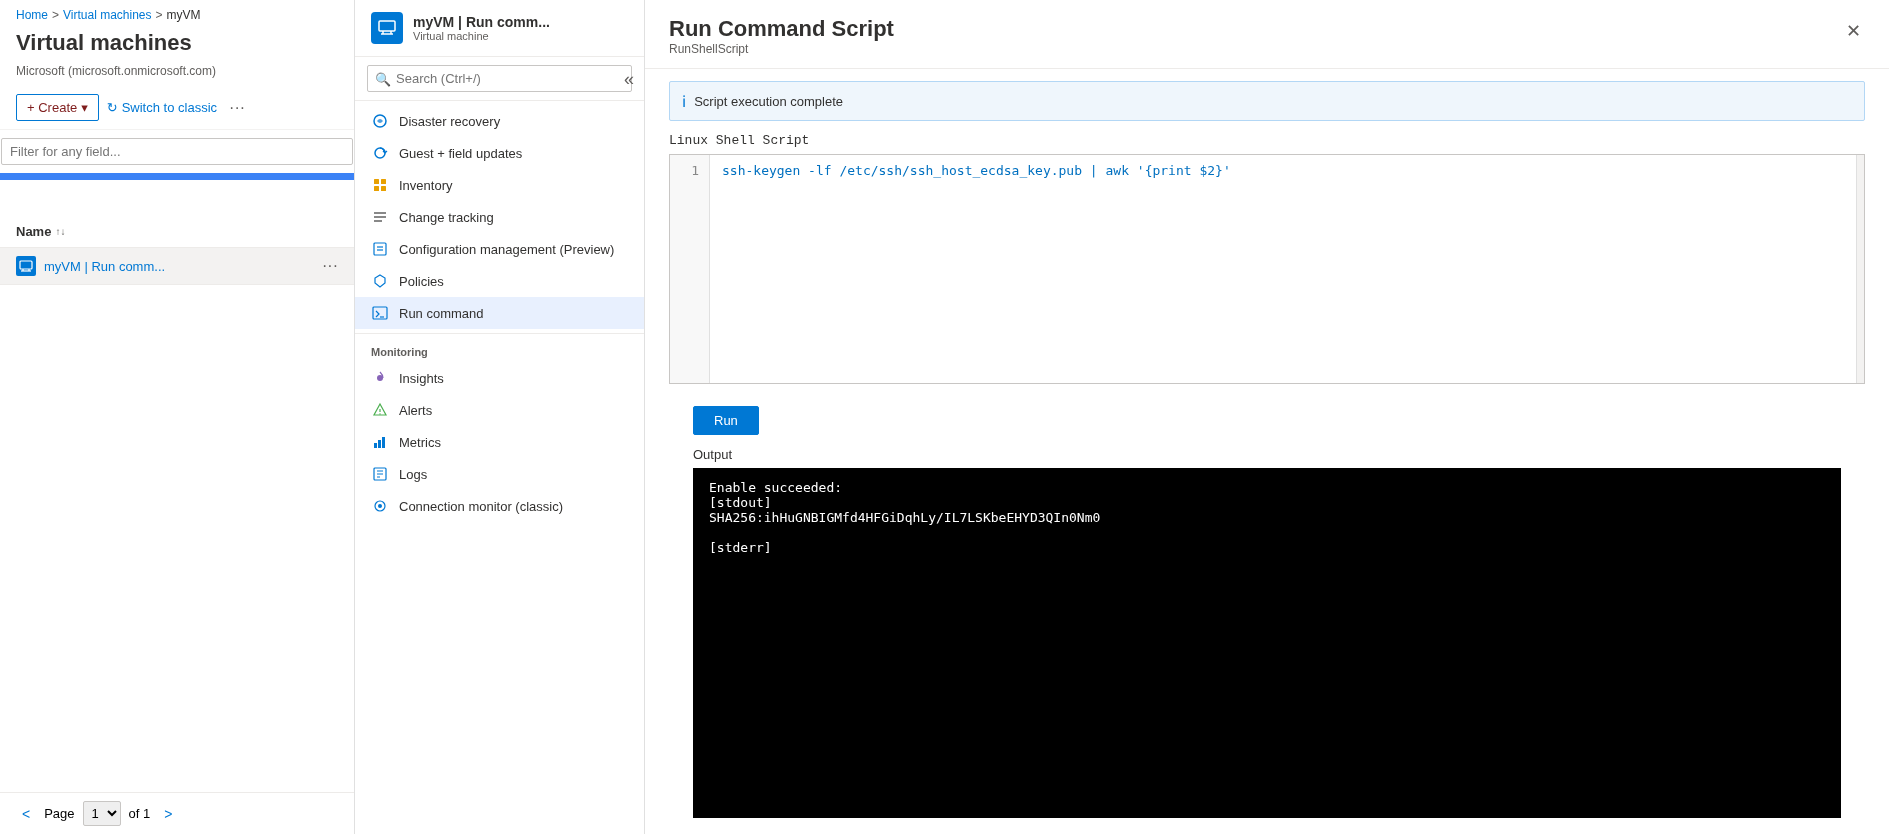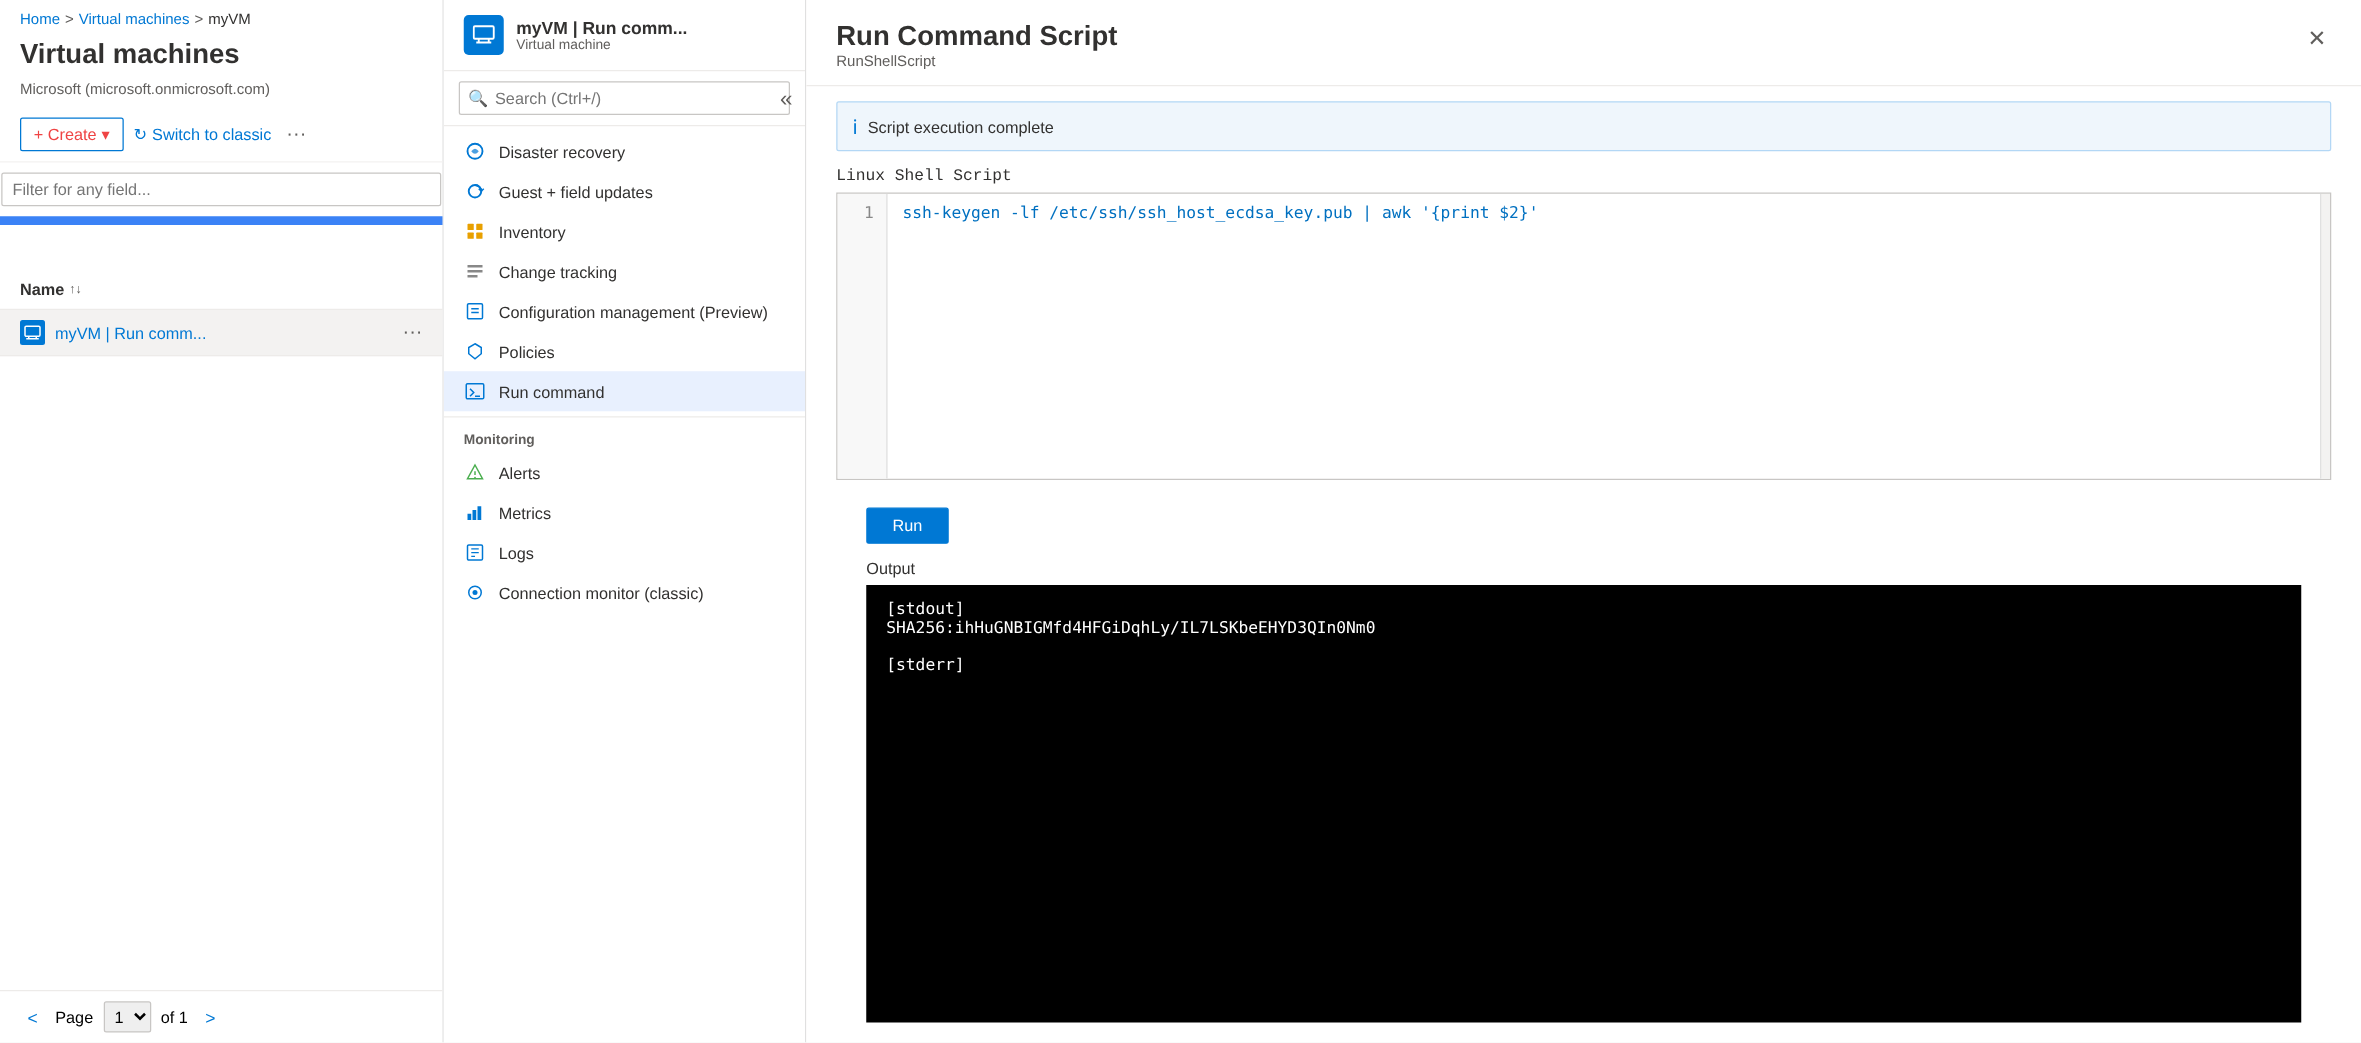--- a/index.html
+++ b/index.html
@@ -42,21 +42,21 @@
     .toolbar {
       padding: 8px 16px;
       display: flex;
       align-items: center;
       gap: 8px;
       border-bottom: 1px solid #f3f2f1;
     }
     .btn-create {
       background: #fff;
       border: 1px solid #0078d4;
-      color: #ef4444;
+      color: #7f1d1d;
       padding: 5px 10px;
       cursor: pointer;
       font-size: 13px;
       display: flex;
       align-items: center;
       gap: 4px;
       border-radius: 2px;
     }
     .btn-switch {
       background: none;
@@ -509,20 +509,29 @@
           <polyline points="4,6 7,9 4,12" stroke="#0078d4" stroke-width="1.2" fill="none"></polyline>
           <line x1="8" y1="12" x2="12" y2="12" stroke="#0078d4" stroke-width="1.2"></line>
         </svg>
       </div>
       <span>Run command</span>
     </div>
 
     <hr class="nav-divider">
     <div class="nav-section-title">Monitoring</div>
 
+    <div class="nav-item">
+      <div class="nav-item-icon">
+        <svg width="16" height="16" viewBox="0 0 16 16" fill="none">
+          <circle cx="8" cy="8" r="3" fill="#8764b8"></circle>
+          <path d="M8 2 Q11 5 11 8" stroke="#8764b8" stroke-width="1.2" fill="none"></path>
+        </svg>
+      </div>
+      <span>Insights</span>
+    </div>
 
     <div class="nav-item">
       <div class="nav-item-icon">
         <svg width="16" height="16" viewBox="0 0 16 16" fill="none">
           <path d="M8 2 L14 13 L2 13 Z" stroke="#4caf50" stroke-width="1.2" fill="none"></path>
           <line x1="8" y1="7" x2="8" y2="10" stroke="#4caf50" stroke-width="1.2"></line>
           <circle cx="8" cy="12" r="0.7" fill="#4caf50"></circle>
         </svg>
       </div>
       <span>Alerts</span>
@@ -587,19 +596,20 @@
       <div class="code-content"><span class="cmd">ssh-keygen -lf /etc/ssh/ssh_host_ecdsa_key.pub | awk '{print $2}'</span></div>
       <div class="scrollbar-stub"></div>
     </div>
 
     <div style="margin-top:10px;">
       <button class="run-btn">Run</button>
     </div>
 
     <div class="output-label">Output</div>
     <div class="output-terminal">
+      <div>Enable succeeded:</div>
       <div>[stdout]</div>
       <div>SHA256:ihHuGNBIGMfd4HFGiDqhLy/IL7LSKbeEHYD3QIn0Nm0</div>
       <div>&nbsp;</div>
       <div>[stderr]</div>
     </div>
   </div>
 </div>
 
 </body></html>

